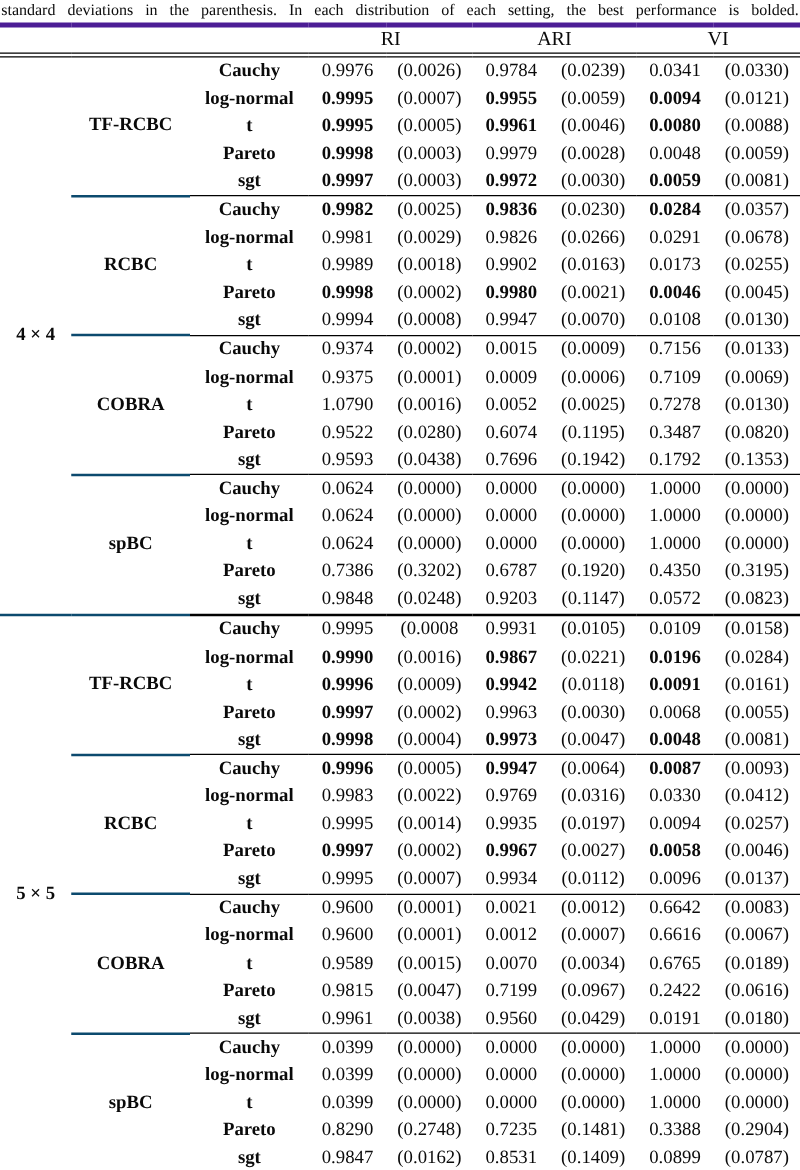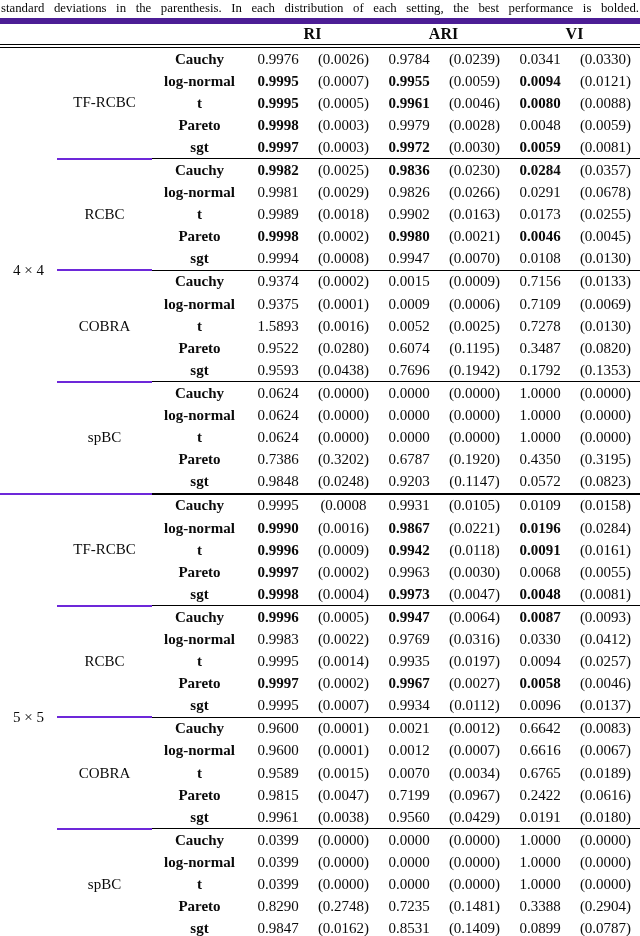--- a/index.html
+++ b/index.html
@@ -10,29 +10,29 @@
   }
   .caption{
     font-size:12.8px;line-height:15px;padding:1px 1px 2px 1px;
     text-align:justify;text-align-last:justify;
   }
   table{
     border-collapse:collapse;width:640px;table-layout:fixed;
     border-bottom:3px solid #000;
   }
   thead th{
-    border-top:6px solid #4c1d95;border-bottom:4px double #000;
-    font-size:16px;font-weight:bold;height:20px;padding:0;text-align:center;
+    border-top:4px solid #4c1d95;border-bottom:4px double #000;
+    font-size:16px;font-weight:normal;height:20px;padding:0;text-align:center;
   }
   td{
     font-size:15px;height:22.1px;padding:0;margin:0;
     text-align:center;vertical-align:middle;line-height:1;
     white-space:nowrap;overflow:hidden;
   }
-  .cell-setting,.cell-method{font-weight:normal;border-bottom:2px solid #6d28d9;}
+  .cell-setting,.cell-method{font-weight:bold;border-bottom:2px solid #0c4a6e;}
   .cell-dist{font-weight:bold;}
   .bold{font-weight:bold;}
   tr.method-end td{border-bottom:1px solid #000;}
   tr.setting-end td{border-bottom:2px solid #000;}
 </style>
 </head>
 <body>
 
 <div class="caption">standard deviations in the parenthesis. In each distribution of each setting, the best performance is bolded.</div>
 
@@ -164,21 +164,21 @@
         <td class="cell-dist">log-normal</td>
         <td class="cell-val">0.9375</td>
         <td class="cell-sd">(0.0001)</td>
         <td class="cell-val">0.0009</td>
         <td class="cell-sd">(0.0006)</td>
         <td class="cell-val">0.7109</td>
         <td class="cell-sd">(0.0069)</td>
       </tr>
       <tr>
         <td class="cell-dist">t</td>
-        <td class="cell-val">1.5893</td>
+        <td class="cell-val">1.0790</td>
         <td class="cell-sd">(0.0016)</td>
         <td class="cell-val">0.0052</td>
         <td class="cell-sd">(0.0025)</td>
         <td class="cell-val">0.7278</td>
         <td class="cell-sd">(0.0130)</td>
       </tr>
       <tr>
         <td class="cell-dist">Pareto</td>
         <td class="cell-val">0.9522</td>
         <td class="cell-sd">(0.0280)</td>

